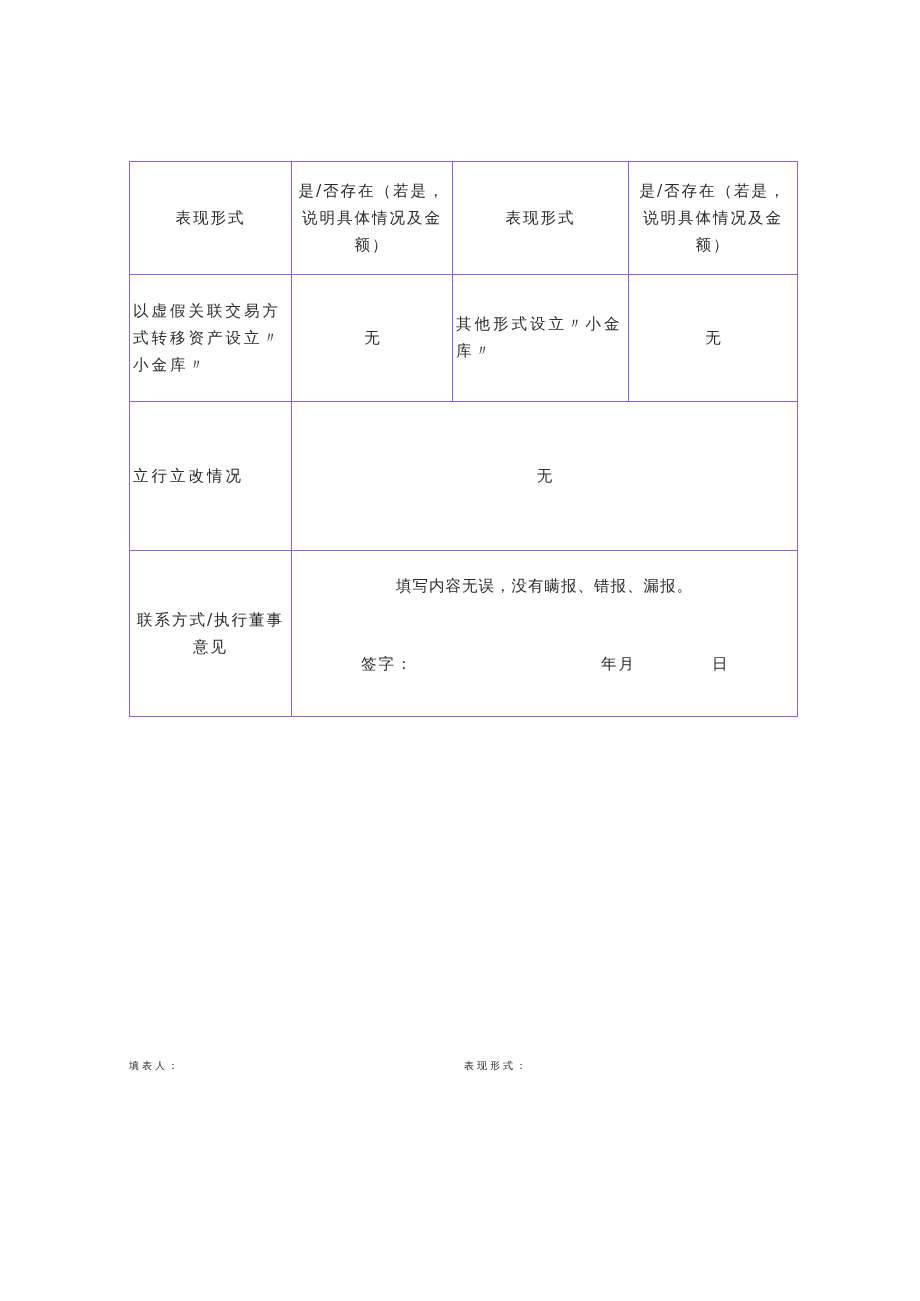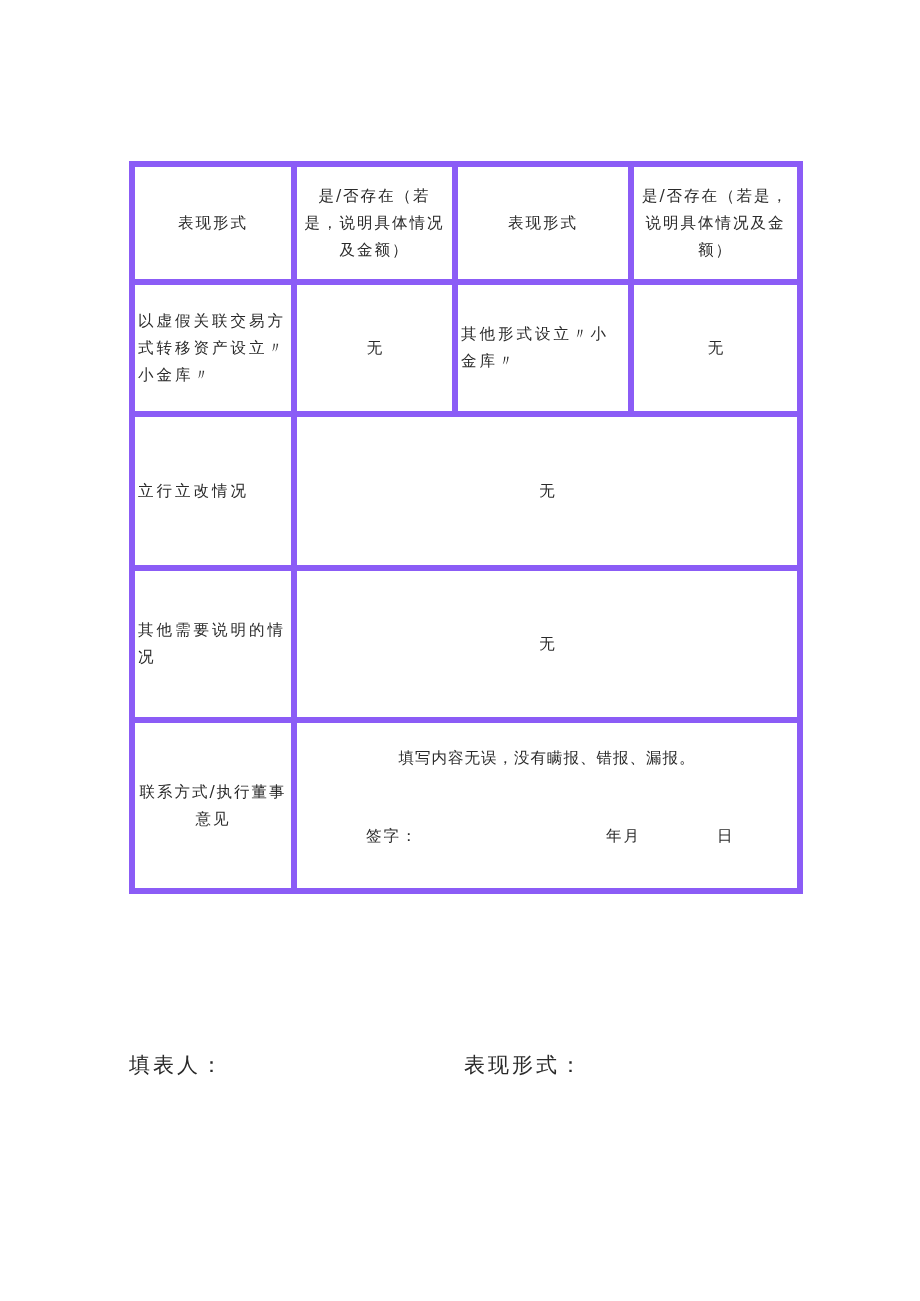--- a/index.html
+++ b/index.html
@@ -17,21 +17,21 @@
     }
     .form-table {
       position: absolute;
       left: 129px;
       top: 161px;
       width: 668px;
       border-collapse: collapse;
       table-layout: fixed;
     }
     .form-table td {
-      border: 6px solid #8b5cf6;
+      border: 1px solid #8b5cf6;
       padding: 0 3px;
       font-size: 15.5px;
       line-height: 27px;
       vertical-align: middle;
       word-break: break-all;
     }
     .center { text-align: center; }
     .left { text-align: left; letter-spacing: 3px; }
     .hdr { letter-spacing: 2px; }
     .row-header td { height: 112px; }
@@ -58,21 +58,21 @@
       left: 0;
       right: 0;
       height: 27px;
     }
     .sign-label { position: absolute; left: 69px; letter-spacing: 2px; }
     .sign-year-month { position: absolute; left: 289px; letter-spacing: 2px; margin-left: 20px; }
     .sign-day { position: absolute; left: 420px; }
     .footer {
       position: absolute;
       top: 1052px;
-      font-size: 21px;
+      font-size: 10px;
       line-height: 27px;
       letter-spacing: 3px;
     }
     .footer-filler { left: 129px; }
     .footer-contact { left: 464px; }
   </style>
 </head>
 <body>
 
 <table class="form-table">
@@ -92,24 +92,20 @@
   <tr class="row-2">
     <td class="left">以虚假关联交易方式转移资产设立〃小金库〃</td>
     <td class="center">无</td>
     <td class="left">其他形式设立〃小金库〃</td>
     <td class="center">无</td>
   </tr>
   <tr class="row-3">
     <td class="left">立行立改情况</td>
     <td class="center" colspan="3">无</td>
   </tr>
-  <tr class="row-4">
-    <td class="left">其他需要说明的情况</td>
-    <td class="center" colspan="3">无</td>
-  </tr>
   <tr class="row-5">
     <td class="center" style="letter-spacing:2px;">联系方式/执行董事意见</td>
     <td colspan="3" class="opinion-cell">
       <div class="opinion-statement">填写内容无误，没有瞒报、错报、漏报。</div>
       <div class="sign-line">
         <span class="sign-label">签字：</span>
         <span class="sign-year-month">年月</span>
         <span class="sign-day">日</span>
       </div>
     </td>

